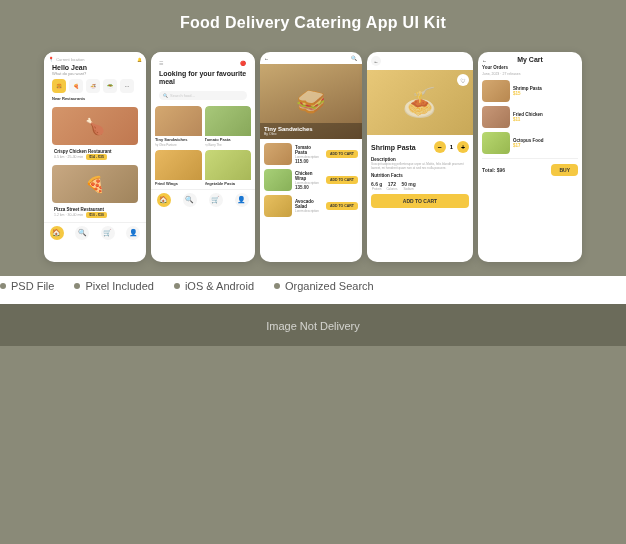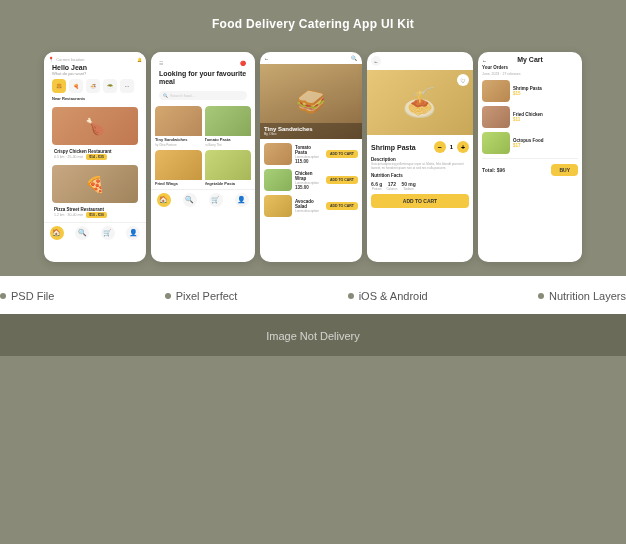--- a/index.html
+++ b/index.html
@@ -15,21 +15,21 @@
 
     
     .header {
       background-color: #8a8a78;
       text-align: center;
       padding: 14px 0 10px;
       flex-shrink: 0;
     }
     .header-title {
       color: #ffffff;
-      font-size: 12px;
+      font-size: 16px;
       font-weight: 600;
       letter-spacing: 0.3px;
     }
 
     
     .screens-area {
       background-color: #8a8a78;
       padding: 10px 8px 14px;
       display: flex;
       gap: 5px;
@@ -371,23 +371,23 @@
       font-weight: 700;
       padding: 3px 8px;
       border-radius: 4px;
     }
 
     
     .features-bar {
       background: #ffffff;
       display: flex;
       align-items: center;
-      justify-content: space-between;
+      justify-content: flex-start;
       gap: 20px;
-      padding: 14px 0 12px;
+      padding: 4px 0 12px;
       flex-shrink: 0;
     }
     .feature-item {
       display: flex;
       align-items: center;
       gap: 5px;
     }
     .feature-dot {
       width: 6px;
       height: 6px;
@@ -662,27 +662,27 @@
 
 </div>
 
 <div class="features-bar">
   <div class="feature-item">
     <div class="feature-dot"></div>
     <span class="feature-label">PSD File</span>
   </div>
   <div class="feature-item">
     <div class="feature-dot"></div>
-    <span class="feature-label">Pixel Perfect</span>
+    <span class="feature-label">Pixel Included</span>
   </div>
   <div class="feature-item">
     <div class="feature-dot"></div>
     <span class="feature-label">iOS &amp; Android</span>
   </div>
   <div class="feature-item">
     <div class="feature-dot"></div>
-    <span class="feature-label">Nutrition Layers</span>
+    <span class="feature-label">Organized Search</span>
   </div>
 </div>
 
 <div class="footer">
   <span class="footer-text">Image Not Delivery</span>
 </div>
 
 </body></html>

